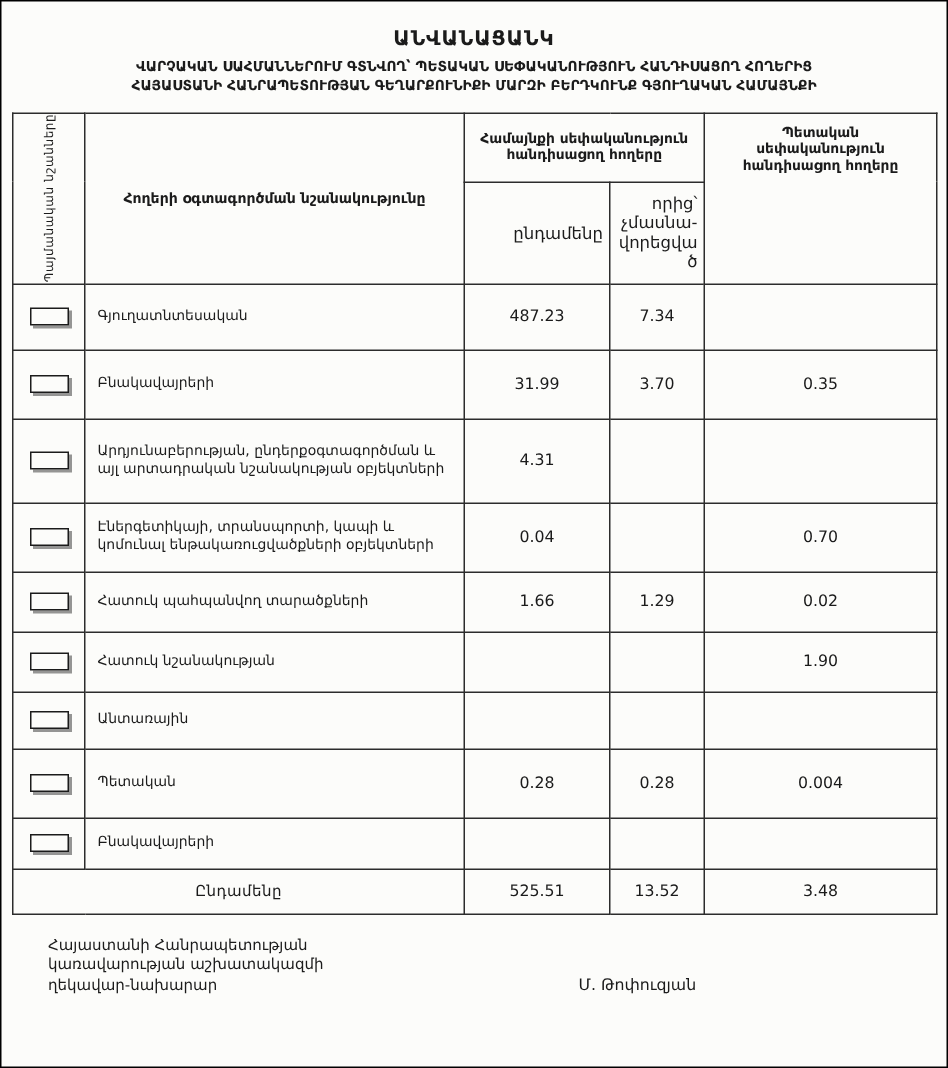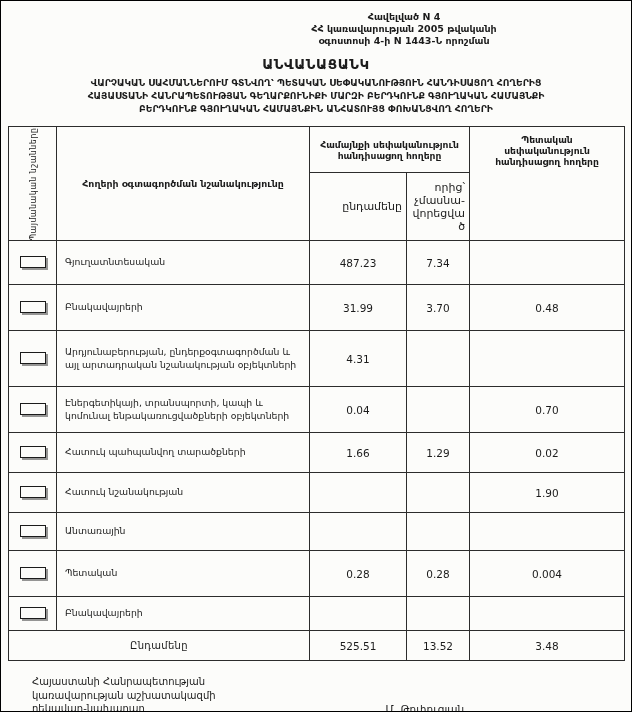--- a/index.html
+++ b/index.html
@@ -59,32 +59,26 @@
     margin-top:14px; padding-left:24px;
   }
   .signatory { font-size:10px; line-height:1.35; }
   .signature { font-size:10.5px; margin-left:170px; padding-bottom:1px; }
 </style>
 </head>
 <body>
 
 <div class="page">
 
-  <div class="annex">
-    <div>Հավելված N 4</div>
-    <div>ՀՀ կառավարության 2005 թվականի</div>
-    <div>օգոստոսի 4-ի N 1443-Ն որոշման</div>
-  </div>
 
   <div class="doc-title">ԱՆՎԱՆԱՑԱՆԿ</div>
 
   <div class="doc-subtitle">
     <div>ՎԱՐՉԱԿԱՆ ՍԱՀՄԱՆՆԵՐՈՒՄ ԳՏՆՎՈՂ՝ ՊԵՏԱԿԱՆ ՍԵՓԱԿԱՆՈՒԹՅՈՒՆ ՀԱՆԴԻՍԱՑՈՂ ՀՈՂԵՐԻՑ</div>
     <div>ՀԱՅԱՍՏԱՆԻ ՀԱՆՐԱՊԵՏՈՒԹՅԱՆ ԳԵՂԱՐՔՈՒՆԻՔԻ ՄԱՐԶԻ ԲԵՐԴԿՈՒՆՔ ԳՅՈՒՂԱԿԱՆ ՀԱՄԱՅՆՔԻ</div>
-    <div>ԲԵՐԴԿՈՒՆՔ ԳՅՈՒՂԱԿԱՆ ՀԱՄԱՅՆՔԻՆ ԱՆՀԱՏՈՒՅՑ ՓՈԽԱՆՑՎՈՂ ՀՈՂԵՐԻ</div>
   </div>
 
   <table class="land-table">
     <colgroup>
       <col class="col-sym">
         <col class="col-name">
         <col class="col-total">
         <col class="col-priv">
         <col class="col-state">
     </colgroup>
@@ -108,21 +102,21 @@
         <td class="name">Գյուղատնտեսական</td>
         <td class="val">487.23</td>
         <td class="val">7.34</td>
         <td class="val"></td>
       </tr>
       <tr style="height:46px">
         <td class="sym"><span class="sym-box"></span></td>
         <td class="name">Բնակավայրերի</td>
         <td class="val">31.99</td>
         <td class="val">3.70</td>
-        <td class="val">0.48</td>
+        <td class="val">0.35</td>
       </tr>
       <tr style="height:56px">
         <td class="sym"><span class="sym-box"></span></td>
         <td class="name">Արդյունաբերության, ընդերքօգտագործման և այլ արտադրական նշանակության օբյեկտների</td>
         <td class="val">4.31</td>
         <td class="val"></td>
         <td class="val"></td>
       </tr>
       <tr style="height:46px">
         <td class="sym"><span class="sym-box"></span></td>

